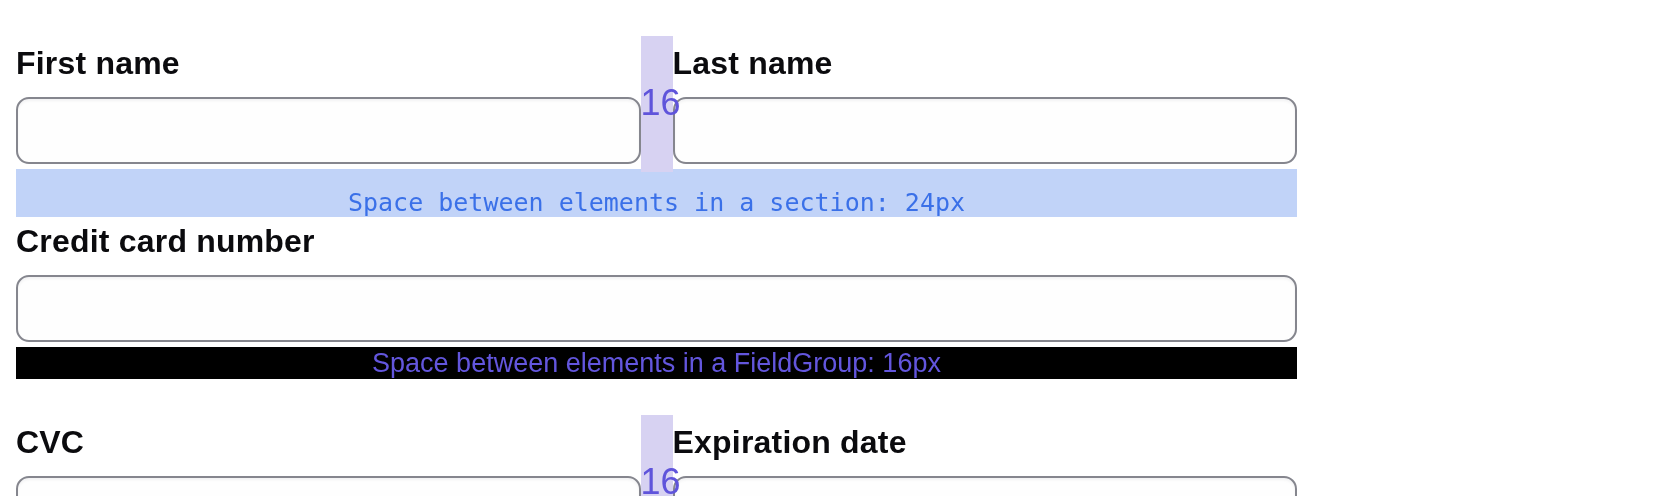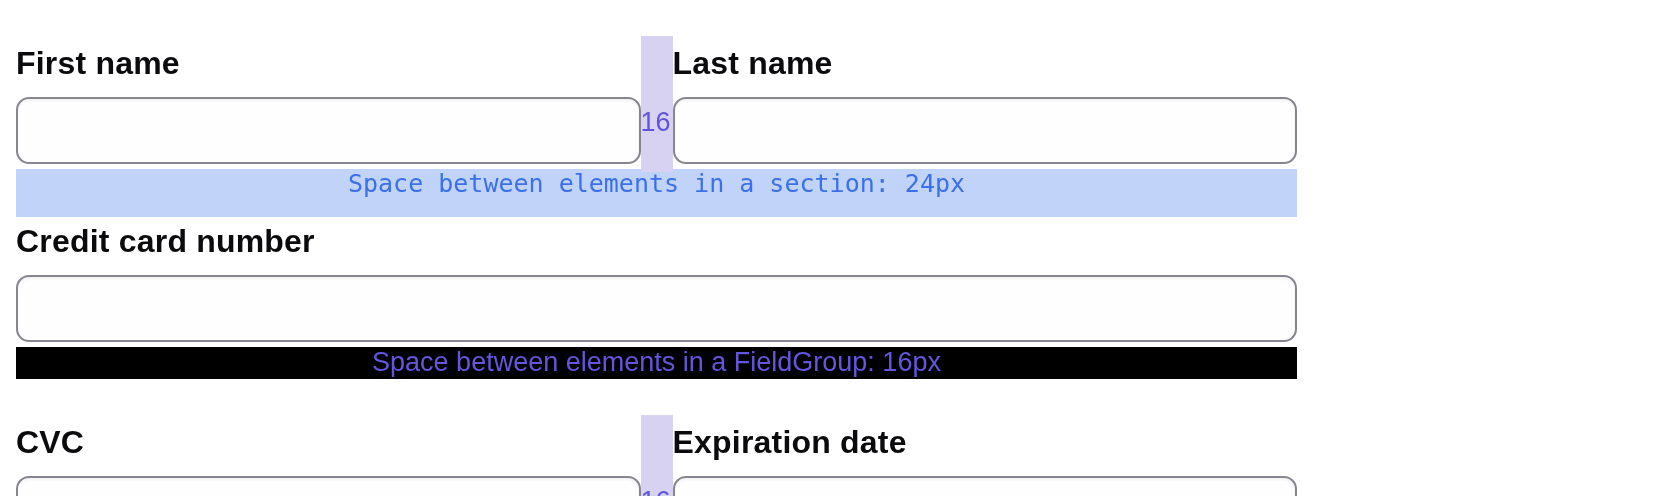--- a/index.html
+++ b/index.html
@@ -54,30 +54,30 @@
     position: absolute;
     left: calc(50% - 16px);
     width: 32px;
     top: -3px;
     bottom: -3px;
     background: #d7d2f2;
     z-index: 2;
   }
   .gap-size {
     position: absolute;
-    top: 71px;
+    top: 52px;
     left: 0;
     width: 100%;
-    font-size: 27px;
+    font-size: 36px;
     line-height: 30px;
     color: #5f54db;
   }
   .spacer-bar {
     display: flex;
-    align-items: flex-start;
+    align-items: flex-end;
     justify-content: center;
     width: 100%;
   }
   .spacer-bar.section {
     height: 48px;
     background: #c1d3f8;
   }
   .spacer-bar.section .spacer-text {
     font-family: "DejaVu Sans Mono", "Liberation Mono", monospace;
     font-size: 25px;

